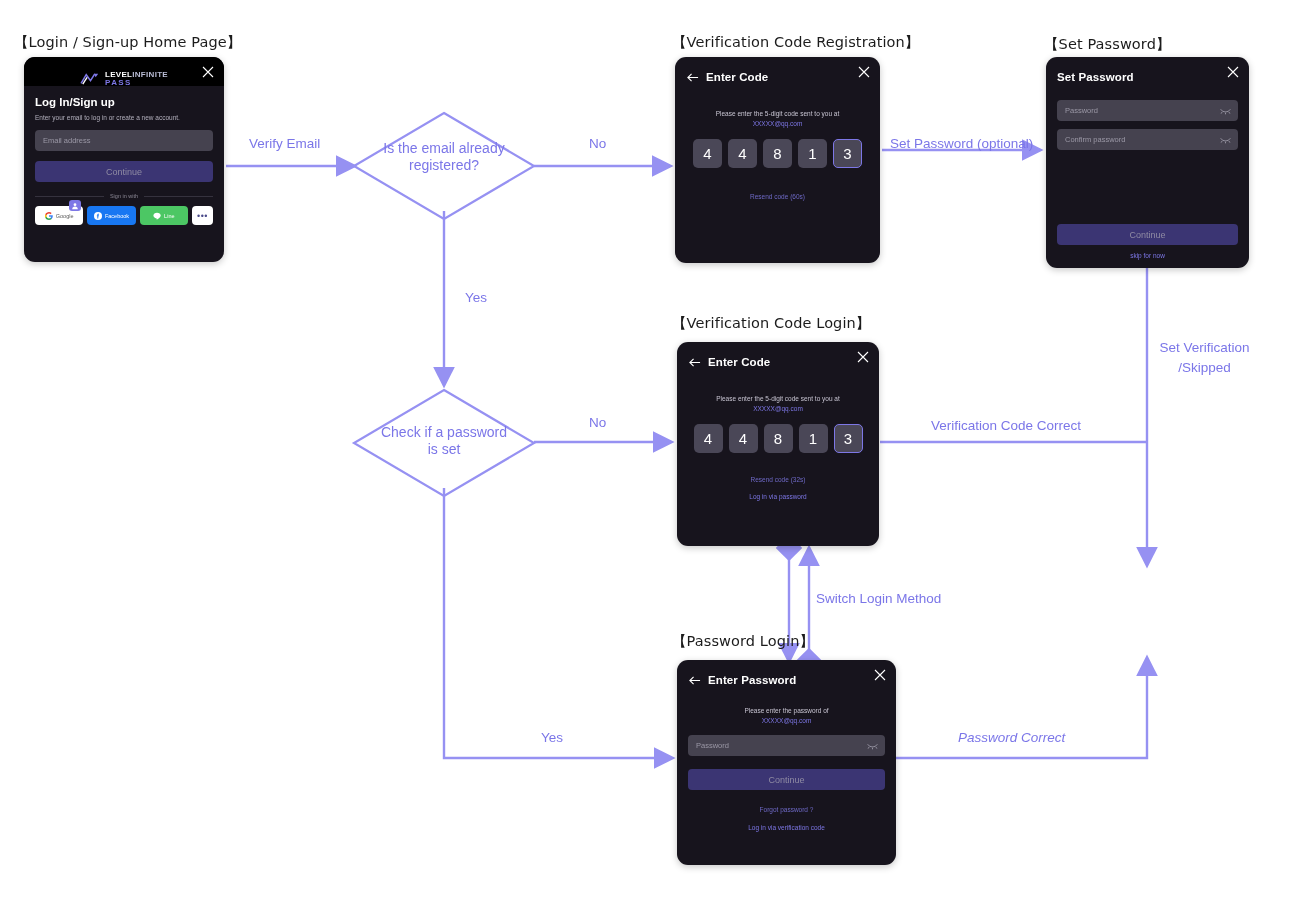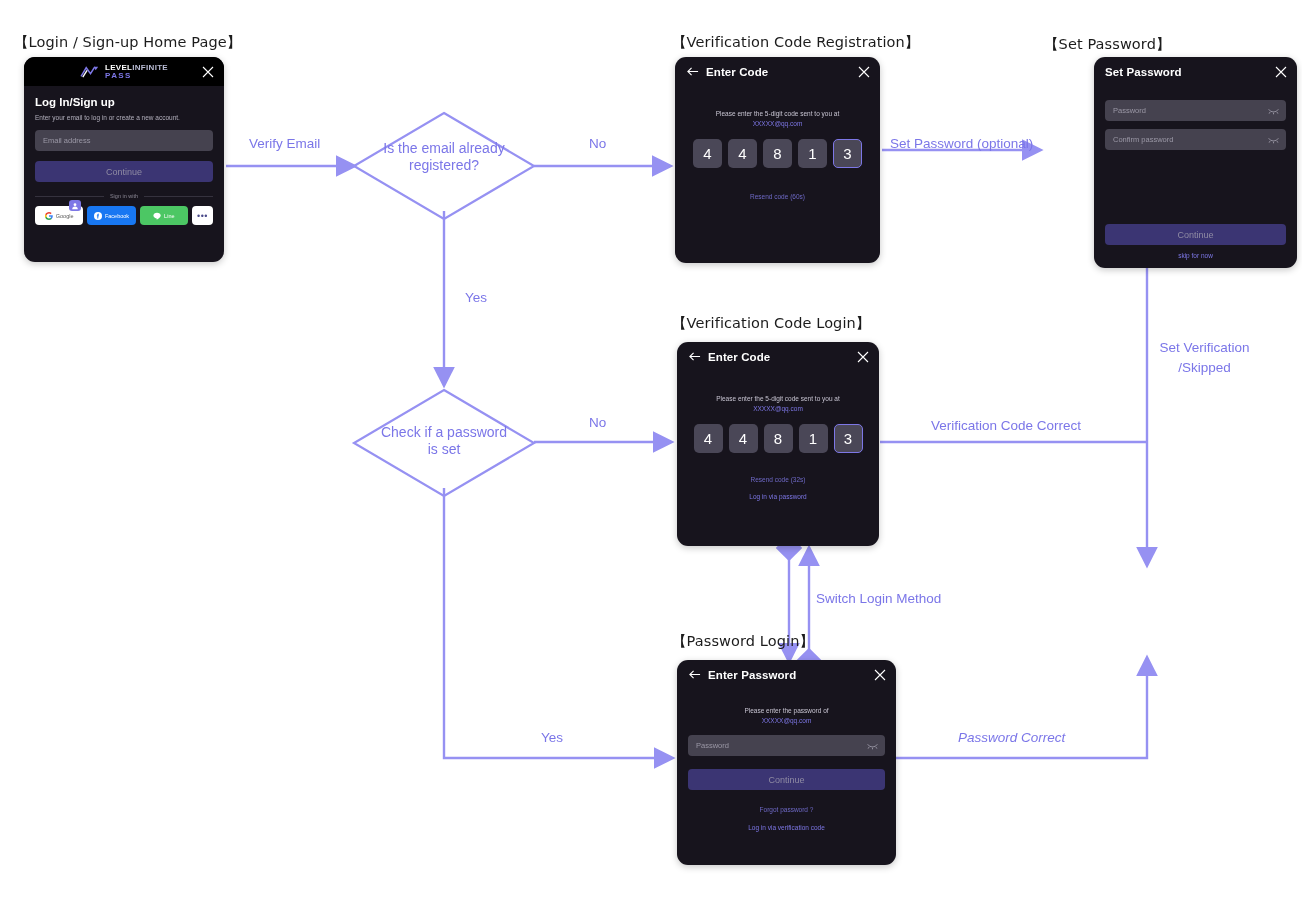--- a/index.html
+++ b/index.html
@@ -56,22 +56,22 @@
   
   .card {
     position: absolute;
     background: #17141d;
     border-radius: 11px;
     overflow: hidden;
     box-shadow: 0 2px 7px rgba(0,0,0,.22);
   }
   .card-hdr {
     height: 29px;
-    display: flex; align-items: center;
-    padding: 0 11px;
+    display: flex; align-items: flex-start;
+    padding: 14px 11px;
     position: relative;
   }
   .card-hdr.black { background: #000000; justify-content: center; }
   .hdr-title {
     font-size: 11.5px; color: #ffffff; font-weight: bold;
     letter-spacing: .1px;
   }
   .back-ico { width: 13px; height: 13px; margin-right: 7px; flex: none; }
   .close-ico { position: absolute; right: 10px; top: 50%; transform: translateY(-50%); width: 12px; height: 12px; }
   .logo-wrap { display: flex; align-items: center; gap: 4px; }
@@ -286,21 +286,21 @@
         <div class="digit">4</div>
         <div class="digit">4</div>
         <div class="digit">8</div>
         <div class="digit">1</div>
         <div class="digit active">3</div>
       </div>
       <div class="link dim" style="margin-top:25px;">Resend code (60s)</div>
     </div>
   </div>
 
-  <div class="card" style="left:1046px; top:57px; width:203px; height:211px;margin-left:48px;">
+  <div class="card" style="left:1046px; top:57px; width:203px; height:211px;">
     <div class="card-hdr">
       <div class="hdr-title">Set Password</div>
       <svg class="close-ico" viewBox="0 0 12 12">
         <path d="M1,1 L11,11 M11,1 L1,11" stroke="#ffffff" stroke-width="1.1"></path>
       </svg>
     </div>
     <div class="card-body">
       <div class="field" style="margin-top:4px;">
         <span>Password</span>
         <svg class="eye-ico" viewBox="0 0 16 11">

